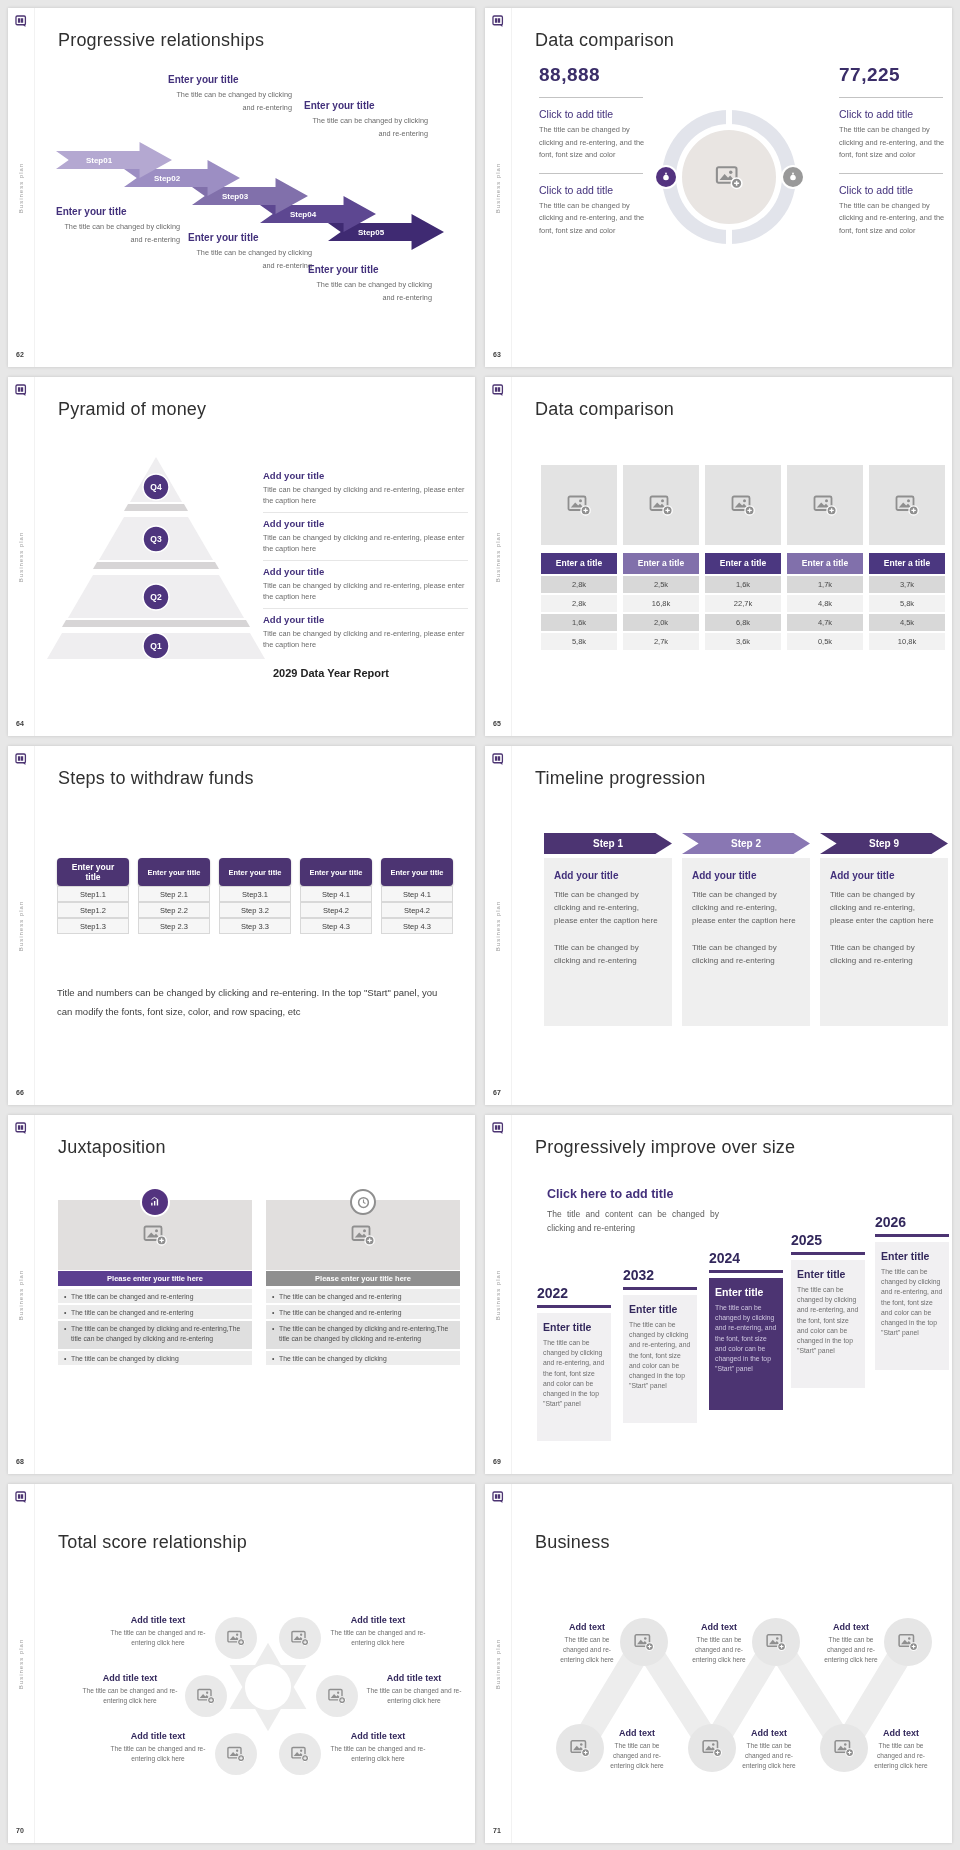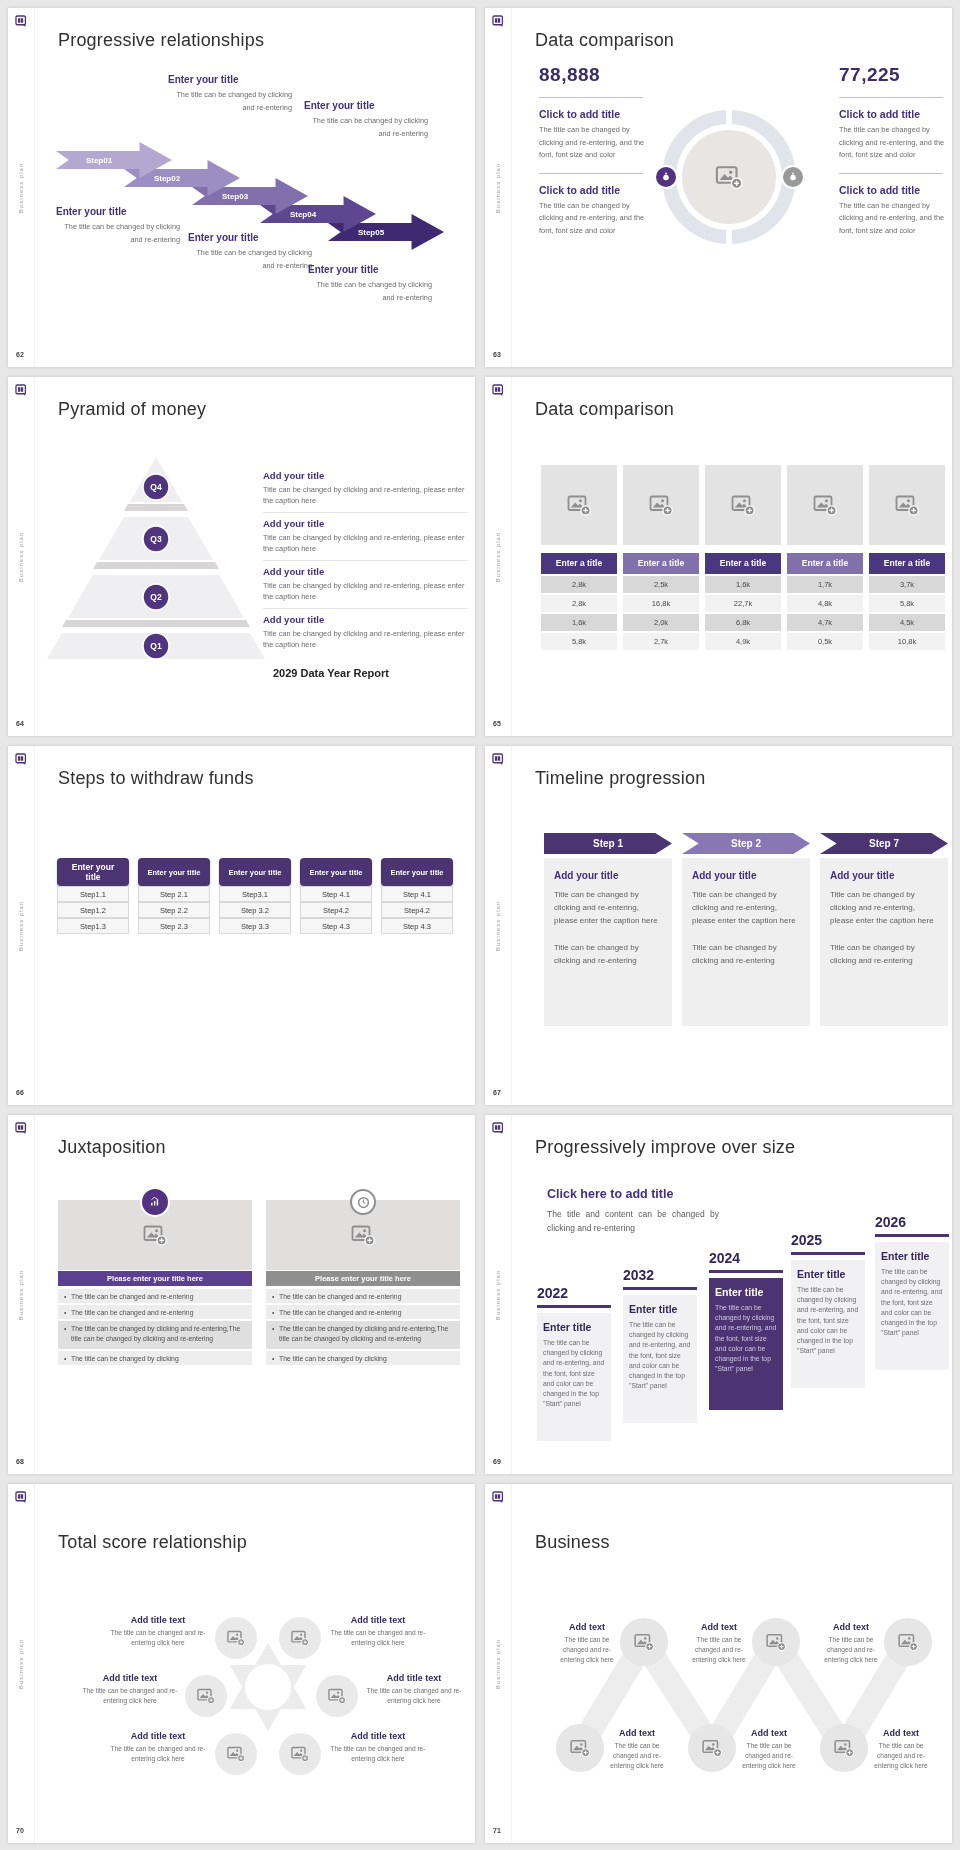--- a/index.html
+++ b/index.html
@@ -34,21 +34,21 @@
   .tb { position:absolute; width:124px; }
   .tb .tbh { font-size:10px; font-weight:bold; color:#42307b; margin-bottom:4px; }
   .tb .tbc { font-size:7.3px; color:#6b6b6b; line-height:1.75;text-align:right; }
   .t1{left:160px;top:66px}.t2{left:296px;top:92px}.t3{left:48px;top:198px}.t4{left:180px;top:224px}.t5{left:300px;top:256px}
 
   
   .dcol { position:absolute; width:114px; }
   .dcol-l{left:54px;top:56px}.dcol-r{left:354px;top:56px}
   .dval { font-size:19px; font-weight:bold; color:#3a2d68; letter-spacing:.5px; }
   .drule { border-top:1px solid #c3c3c3; margin:11px 0 10px 0; width:104px; }
-  .dh { font-size:10.5px; font-weight:bold; color:#42307b; margin-bottom:4px; }
+  .dh { font-size:10.5px; font-weight:normal; color:#42307b; margin-bottom:4px; }
   .dc { font-size:7.4px; color:#6b6b6b; line-height:1.7; }
   .donut { position:absolute; left:177px; top:102px; width:134px; height:134px; }
   .donut-ring { position:absolute; inset:0; border-radius:50%; background:#e2e4eb; }
   .dsplit { position:absolute; left:64px; width:6px; height:17px; background:#fff; z-index:2; }
   .dsplit.tp{top:0}.dsplit.bt{bottom:0}
   .donut-hole { position:absolute; left:14px; top:14px; width:106px; height:106px; border-radius:50%; background:#fff; z-index:3; display:flex; align-items:center; justify-content:center; }
   .donut-core { width:94px; height:94px; border-radius:50%; background:#e9e5e2; display:flex; align-items:center; justify-content:center; }
   .badge { position:absolute; width:20px; height:20px; border-radius:50%; display:flex; align-items:center; justify-content:center; z-index:4; box-shadow:0 0 0 2px #fff; }
   .badge.bl{left:-6px;top:57px;background:#53337f}
   .badge.br{right:-7px;top:57px;background:#999999}
@@ -337,21 +337,21 @@
             <circle class="dotc" cx="14.5" cy="8.8" r="1.5"></circle>
             <path class="mnt" d="M4.8 15.6L9.2 10.4L12.2 13.6L14 11.8L17.4 15.6Z"></path>
             <circle class="plusbg" cx="19.6" cy="18.4" r="4.6"></circle>
             <path class="plus" d="M19.6 16.2v4.4M17.4 18.4h4.4"></path>
           </svg>
         </div>
       <div class="thdr hd">Enter a title</div>
       <div class="tcell rd">1,6k</div>
       <div class="tcell rl">22,7k</div>
       <div class="tcell rd">6,8k</div>
-      <div class="tcell rl">4,9k</div>
+      <div class="tcell rl">3,6k</div>
     </div>
     <div class="tcol" style="left:302px">
       <div class="timg">
           <svg class="phs" viewBox="0 0 26 26" width="26" height="26">
             <rect x="2.5" y="4.5" width="17" height="13.5" rx="1.5"></rect>
             <circle class="dotc" cx="14.5" cy="8.8" r="1.5"></circle>
             <path class="mnt" d="M4.8 15.6L9.2 10.4L12.2 13.6L14 11.8L17.4 15.6Z"></path>
             <circle class="plusbg" cx="19.6" cy="18.4" r="4.6"></circle>
             <path class="plus" d="M19.6 16.2v4.4M17.4 18.4h4.4"></path>
           </svg>
@@ -430,41 +430,42 @@
     </div>
     <div class="wcol" style="left:373px">
       <div class="whdr">Enter your title</div>
       <i class="wdot"></i>
       <div class="wcell">Step 4.1</div>
       <i class="wdot"></i>
       <div class="wcell">Step4.2</div>
       <i class="wdot"></i>
       <div class="wcell">Step 4.3</div>
     </div>
+    <p class="wnote">Title and numbers can be changed by clicking and re-entering. In the top "Start" panel, you can modify the fonts, font size, color, and row spacing, etc</p>
   </section>
 
   <section class="slide">
     <div class="side">
       <span class="logo"><svg viewBox="0 0 20 20" width="13" height="13">
             <rect x="1.5" y="1.5" width="14.5" height="13.5" rx="2" fill="none" stroke="#4c3472" stroke-width="2"></rect>
             <path d="M4.5 5h3.6v7H4.5zM9 5h3.6v7H9z" fill="#4c3472"></path>
             <path d="M12.5 15.5l3.5 3v-4.5z" fill="#4c3472"></path>
           </svg></span>
       <span class="vlabel">Business plan</span>
       <span class="pnum">67</span>
     </div>
     <h2 class="stitle">Timeline progression</h2>
     <div class="tarr ta1">
         <span>Step 1</span>
       </div>
     <div class="tarr ta2">
         <span>Step 2</span>
       </div>
     <div class="tarr ta3">
-        <span>Step 7</span>
+        <span>Step 9</span>
       </div>
     <div class="tpan tp1">
       <div class="tph">Add your title</div>
       <div class="tpc">Title can be changed by clicking and re-entering, please enter the caption here</div>
       <div class="tpc tpc2">Title can be changed by clicking and re-entering</div>
     </div>
     <div class="tpan tp2">
       <div class="tph">Add your title</div>
       <div class="tpc">Title can be changed by clicking and re-entering, please enter the caption here</div>
       <div class="tpc tpc2">Title can be changed by clicking and re-entering</div>

